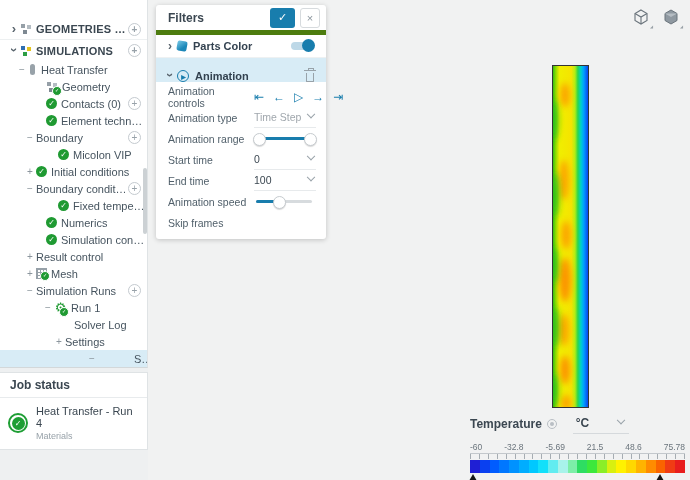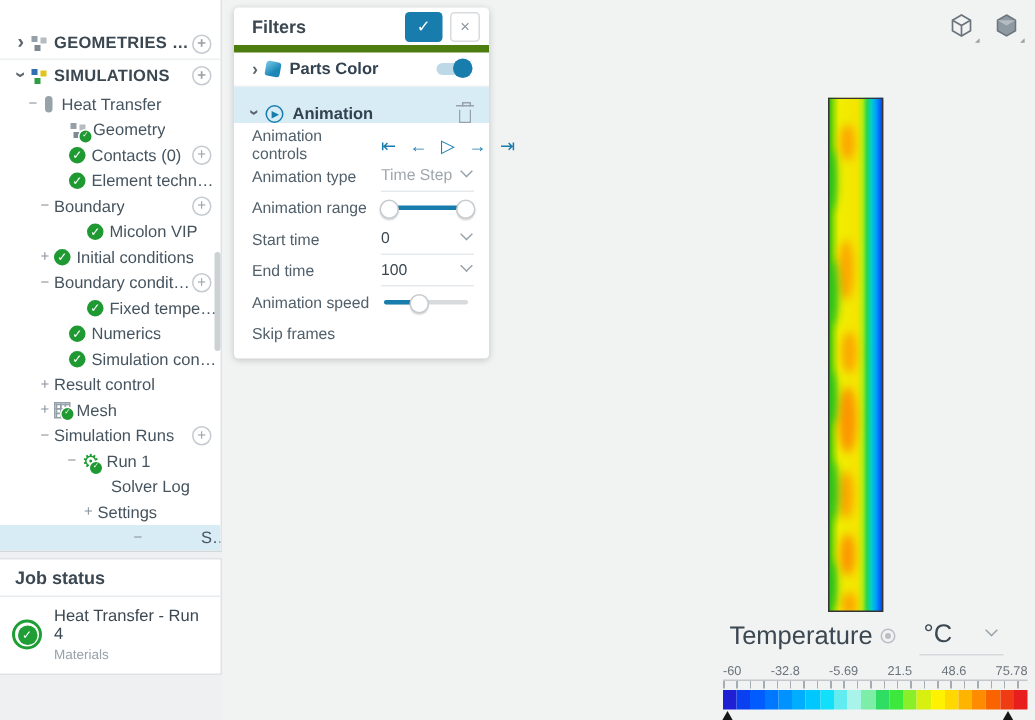--- a/index.html
+++ b/index.html
@@ -116,27 +116,27 @@
 
   
   .view-btns{ position:absolute; top:8px; right:10px; display:flex; gap:12px;}
   .vbtn{ width:18px; height:18px; position:relative; cursor:pointer;}
   .vbtn svg{ display:block;}
   .vbtn::after{ content:"\25E2"; position:absolute; right:-3px; bottom:-3px; font-size:4px; color:#9aa2a8;}
   .result-strip{ position:absolute; left:552px; top:65px; width:37px; height:343px;}
   .result-strip svg{ display:block;}
 
   .legend{ position:absolute; left:470px; top:414px; width:215px;}
-  .legend-head{ display:flex; align-items:center; justify-content:center; font-size:17px; color:#3b4751; height:20px;}
+  .legend-head{ display:flex; align-items:center; justify-content:flex-start; font-size:12px; color:#3b4751; height:20px;font-weight:bold;}
   .gear-circle{ width:10px; height:10px; border:1px solid #b9bfc4; border-radius:50%; margin-left:5px; position:relative; cursor:pointer;}
   .gear-circle::before{ content:""; position:absolute; left:2px; top:2px; width:4px; height:4px; border-radius:50%; background:#b9bfc4;}
   .unit-box{ display:flex; align-items:center; border-bottom:1px solid #d5d9dc; padding:1px 3px 3px 3px;
      margin-left:16px; min-width:56px; cursor:pointer;}
   .unit-box .sel-chev{ margin-left:auto;}
-  .cb-wrap{ position:relative; margin-top:8px;margin-left:12px;}
+  .cb-wrap{ position:relative; margin-top:8px;}
   .ticks-row{ display:flex; justify-content:space-between; font-size:8.5px; color:#6a747c; height:10px;}
   .ruler{ height:6px; border-top:1px solid #c3c8cc; margin-top:1px;
      background:repeating-linear-gradient(90deg,#a6adb2 0 1px, transparent 1px 8.92px);}
   .bar{ display:flex; height:13px; margin-top:1px;}
   .bar .seg{ flex:1;}
   .tri{ position:absolute; bottom:-8px; width:0; height:0;
      border-left:4px solid transparent; border-right:4px solid transparent; border-bottom:7px solid #161616; cursor:ew-resize;}
   .tri-left{ left:-1px;}
   .tri-right{ left:186px;}
 </style>

